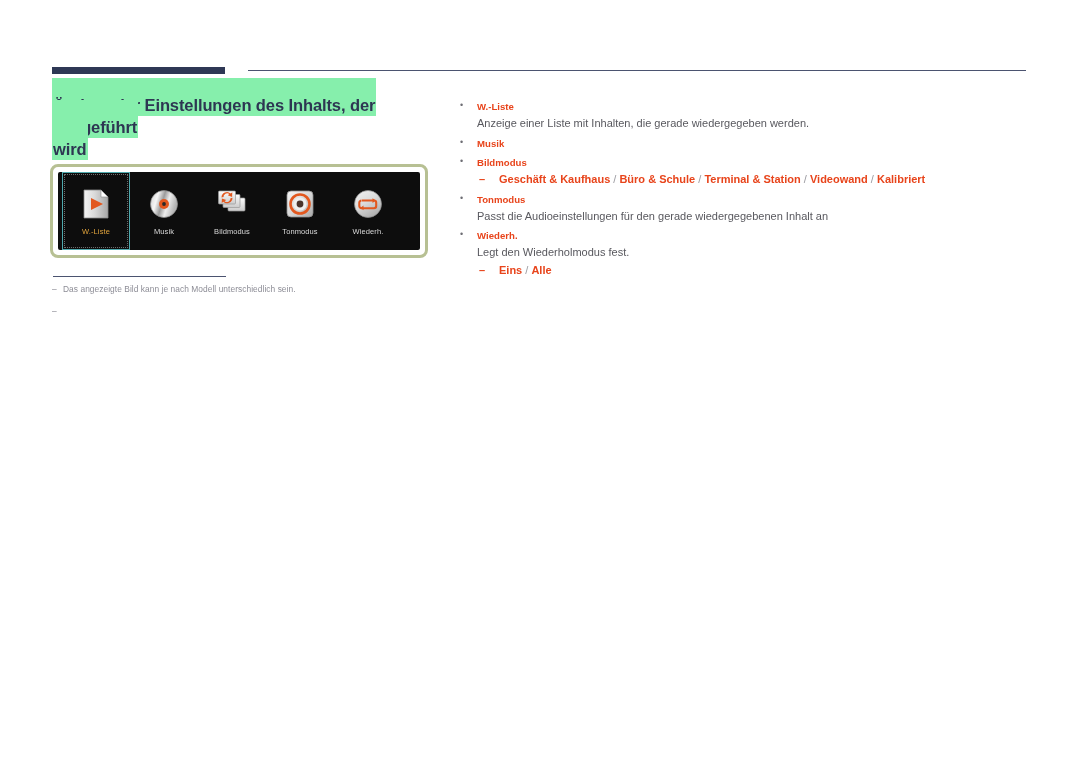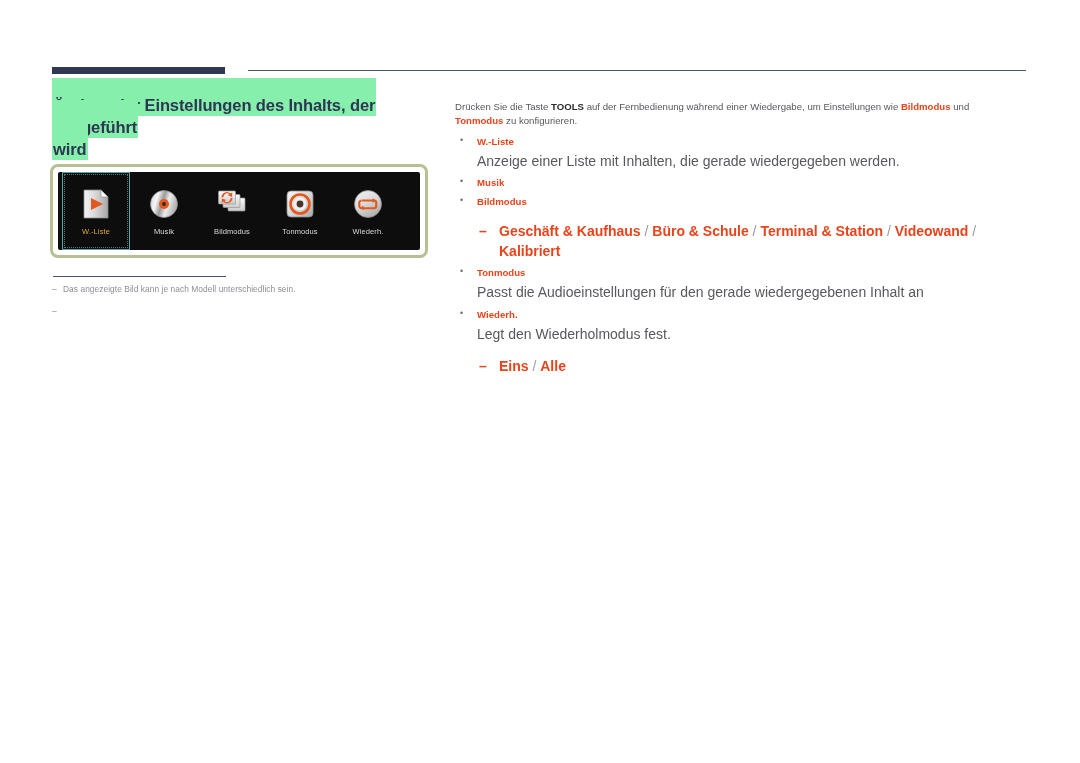--- a/index.html
+++ b/index.html
@@ -190,30 +190,30 @@
   }
   .b-title {
     color: #e8441b;
     font-weight: bold;
     font-size: 9.6px;
     margin-bottom: 2px;
     letter-spacing: 0.02px;
   }
   .b-desc {
     color: #58585e;
-    font-size: 14px;
+    font-size: 11px;
     margin-bottom: 2px;
   }
   .sub-opts {
     position: relative;
     padding-left: 22px;
-    margin-top: 12px;
+    margin-top: 2px;
     color: #9b9ba1;
     font-weight: bold;
-    font-size: 14px;
+    font-size: 11px;
   }
   .sub-opts::before {
     content: "\2013";
     position: absolute;
     left: 2px;
     top: 0;
     color: #e8441b;
     font-weight: bold;
   }
   .sub-opts .kw {
@@ -345,21 +345,20 @@
     <span class="dash">–</span>
     <span><span>Das angezeigte Bild kann je nach Modell unterschiedlich sein.</span></span>
   </div>
   <div class="footnote">
     <span class="dash">–</span>
   </div>
 </div>
 
 <div class="right-col">
 
-  <p class="intro"><span>Drücken Sie die Taste </span><b class="dark">TOOLS</b><span> auf der Fernbedienung während einer Wiedergabe, um Einstellungen wie </span><span class="kw">Bildmodus</span><span> und</span><br><span class="kw">Tonmodus</span><span> zu konfigurieren.</span></p>
 
   <ul class="bullets">
 
     <li>
       <div class="b-title">W.-Liste</div>
       <div class="b-desc">Anzeige einer Liste mit Inhalten, die gerade wiedergegeben werden.</div>
     </li>
 
     <li>
       <div class="b-title">Musik</div>

